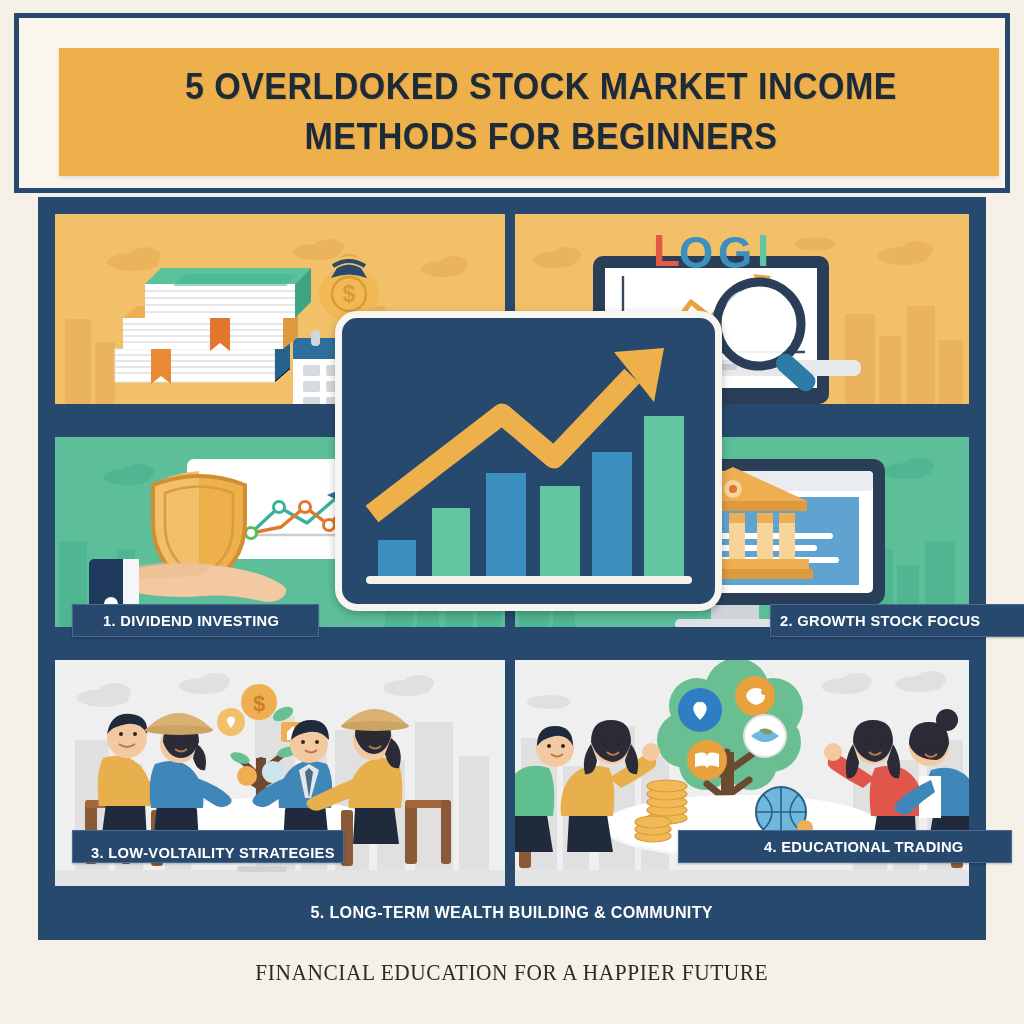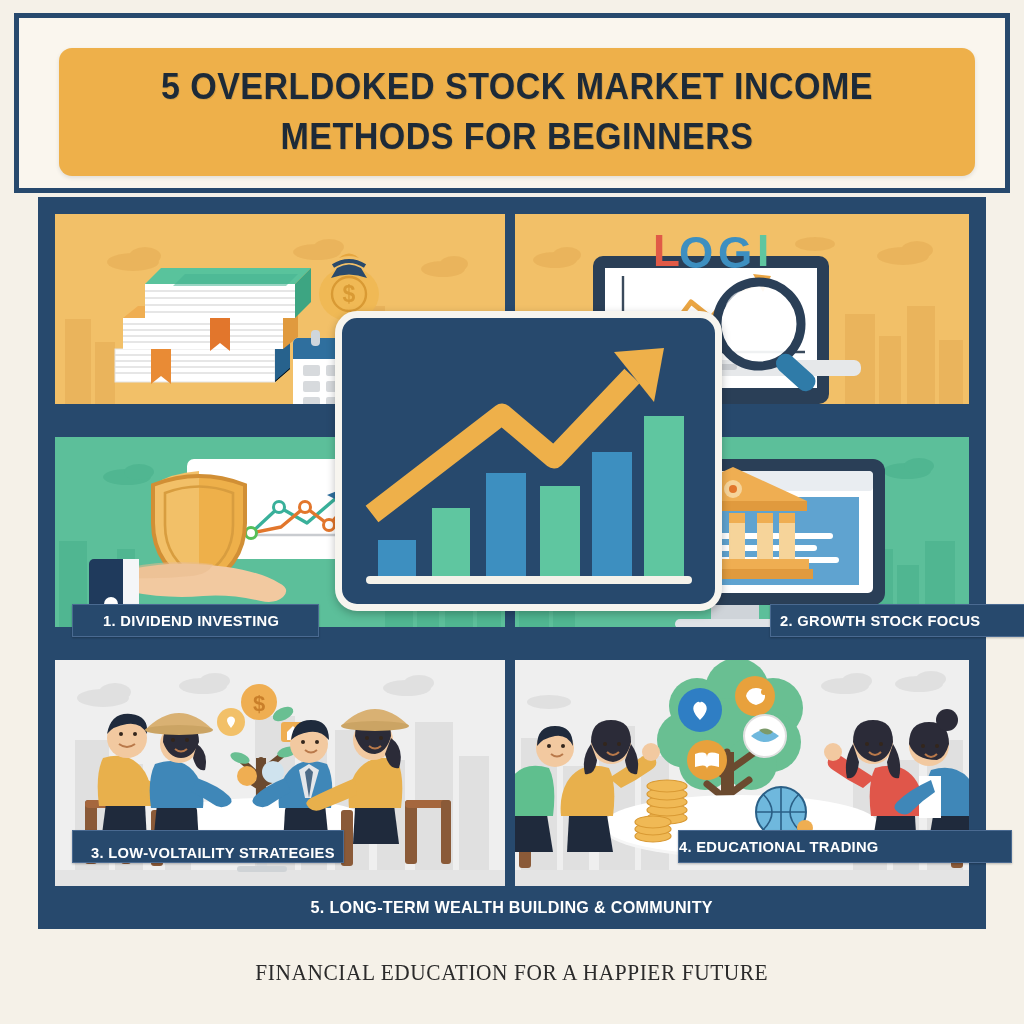--- a/index.html
+++ b/index.html
@@ -12,23 +12,24 @@
   }
   .poster{position:absolute;inset:0;background:#f5f1e8;}
 
   
   .title-frame{
     position:absolute;left:14px;top:13px;width:996px;height:180px;
     border:5px solid #27496d;background:#faf6ee;box-sizing:border-box;
   }
   .title-box{
     position:absolute;left:40px;top:30px;width:916px;height:128px;
-    background:#eeb04a;border-radius:13px;
+    background:#eeb04a;border-radius:0;
     display:flex;align-items:center;justify-content:center;
     box-shadow:0 2px 4px rgba(0,0,0,.10);
+    padding-left:24px;
   }
   .title-text{
     font-size:37px;font-weight:bold;color:#1d2a38;text-align:center;
     line-height:1.35;letter-spacing:.5px;
     transform:scaleX(.92);
     text-shadow:1px 1px 0 rgba(0,0,0,.10);
   }
 
   
   .body-frame{
@@ -56,23 +57,23 @@
     display:flex;align-items:center;box-sizing:border-box;
     box-shadow:0 1px 2px rgba(0,0,0,.25);
   }
   .labelbar span{
     color:#ffffff;font-size:15.5px;font-weight:bold;letter-spacing:.3px;
     transform:scaleX(.95);transform-origin:left center;white-space:nowrap;
   }
   .lb1{left:17px;top:390px;width:247px;padding-left:30px;}
   .lb2{left:715px;top:390px;width:262px;padding-left:9px;}
   .lb3{left:17px;top:616px;width:272px;padding-left:18px;align-items:flex-end;}
-  .lb4{left:623px;top:616px;width:334px;}
+  .lb4{left:623px;top:616px;width:334px;padding-left:85px;}
   .lb5{
-    position:absolute;left:38px;top:886px;width:948px;height:43px;
+    position:absolute;left:38px;top:886px;width:948px;height:54px;
     background:#27496d;display:flex;align-items:center;justify-content:center;
   }
   .lb5 span{
     color:#ffffff;font-size:17px;font-weight:bold;letter-spacing:.3px;
     transform:scaleX(.95);white-space:nowrap;
   }
 
   
   .footer{
     position:absolute;left:0;top:945px;width:1024px;height:55px;

